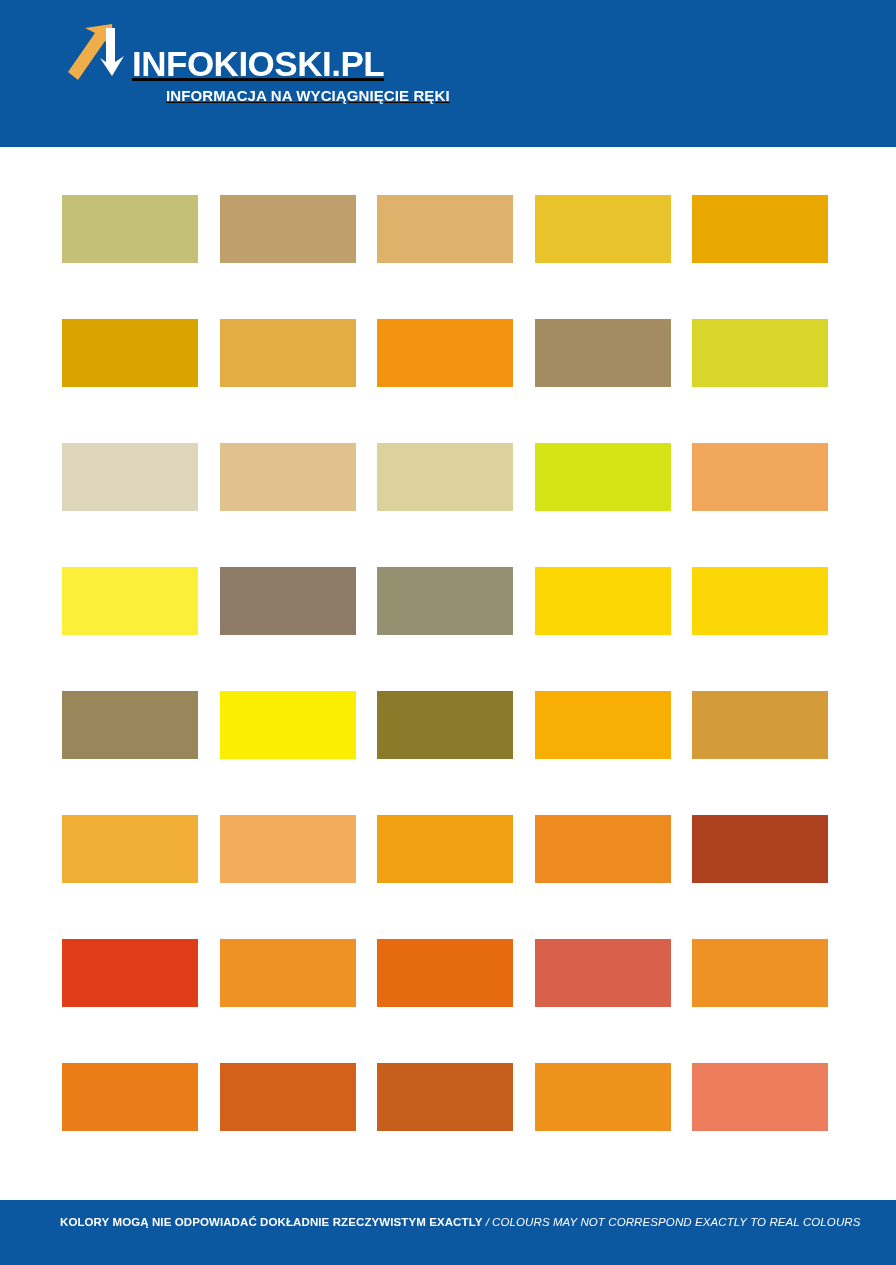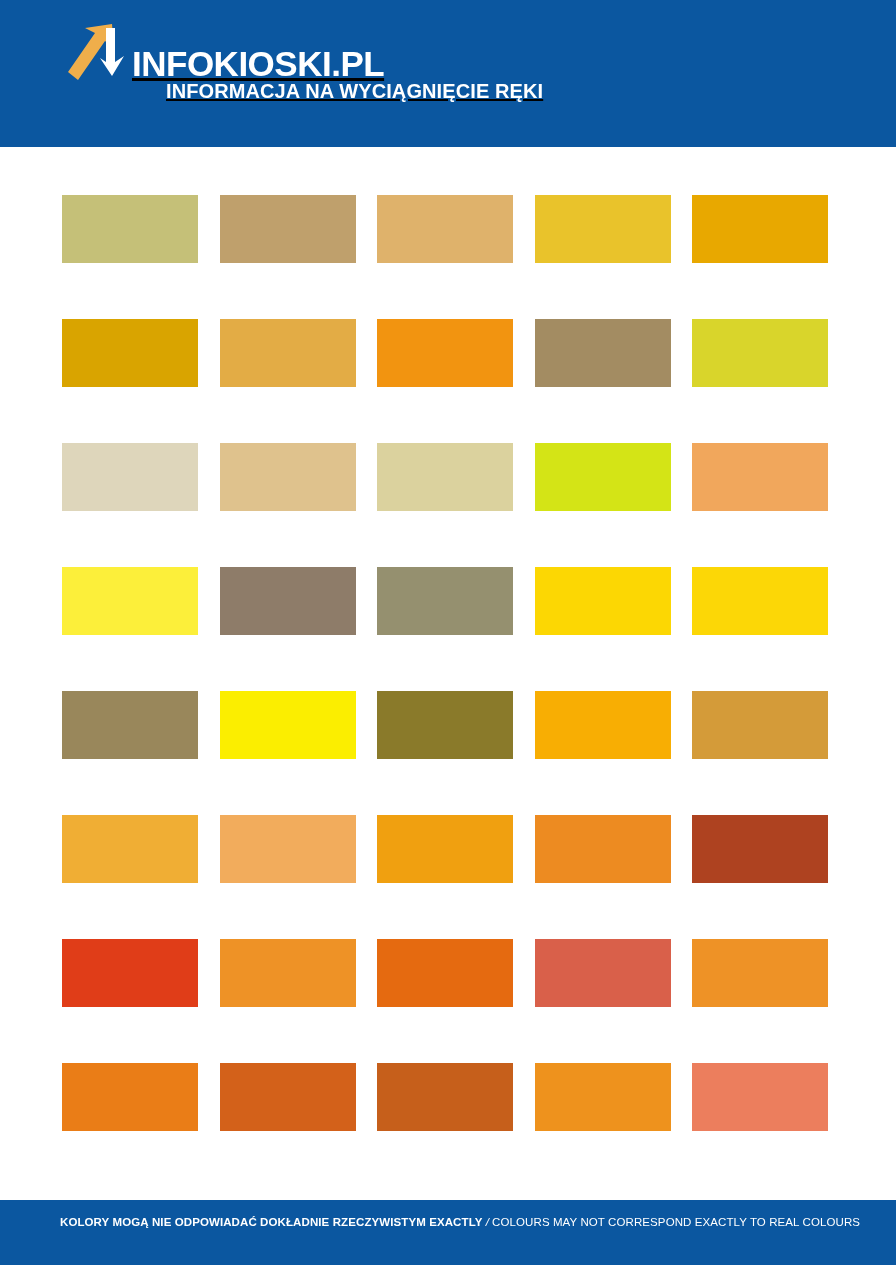--- a/index.html
+++ b/index.html
@@ -56,24 +56,25 @@
   .brand-name {
     color: #ffffff;
     font-size: 35px;
     font-weight: bold;
     letter-spacing: -0.5px;
     line-height: 1;
     font-family: "Liberation Sans", sans-serif;
   }
   .brand-tagline {
     color: #ffffff;
-    font-size: 20px;
+    font-size: 15px;
     font-weight: bold;
     letter-spacing: 0.1px;
     line-height: 1;
+    margin-top: 7px;
     margin-left: 34px;
     font-family: "Liberation Sans", sans-serif;
   }
 
   
   .content {
     flex: 1 1 auto;
     background: #ffffff;
     position: relative;
   }
@@ -122,20 +123,21 @@
   .footer-sep {
     color: #ffffff;
     font-weight: normal;
     font-style: italic;
     font-size: 11.5px;
     font-family: "Liberation Sans", sans-serif;
   }
   .footer-en {
     color: #ffffff;
     font-weight: normal;
+    font-style: italic;
     font-size: 11.5px;
     letter-spacing: 0.1px;
     font-family: "Liberation Sans", sans-serif;
   }
 </style>
 </head>
 <body>
 
 <div class="page">
 

